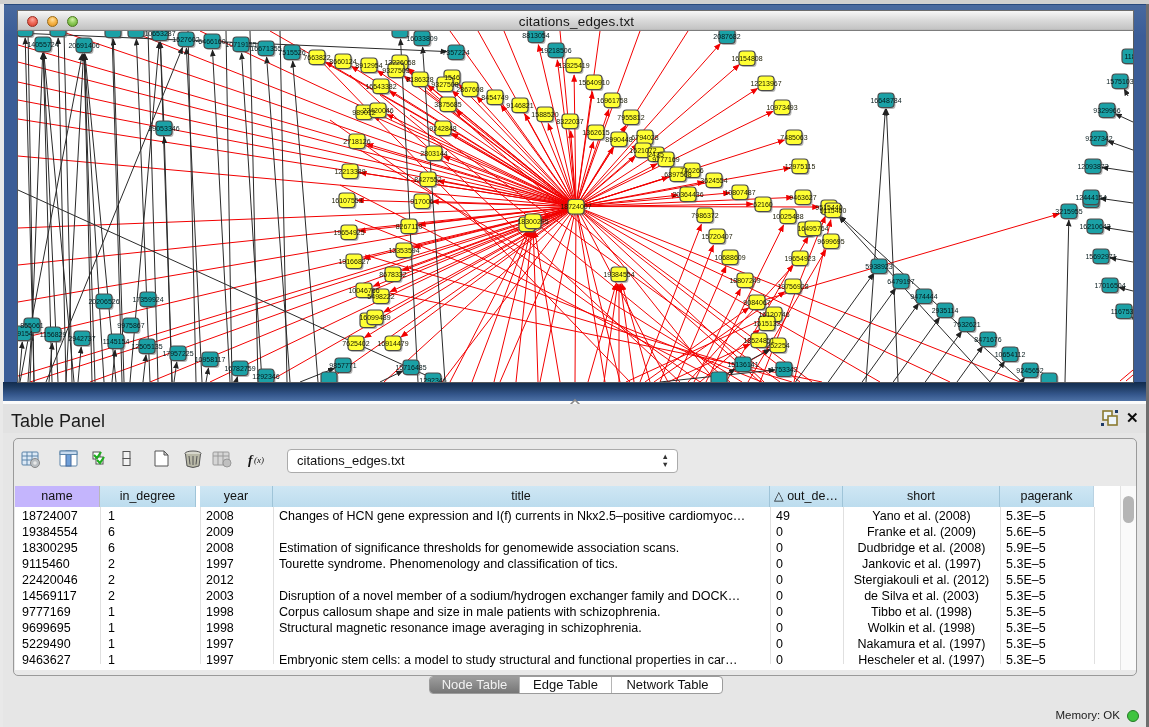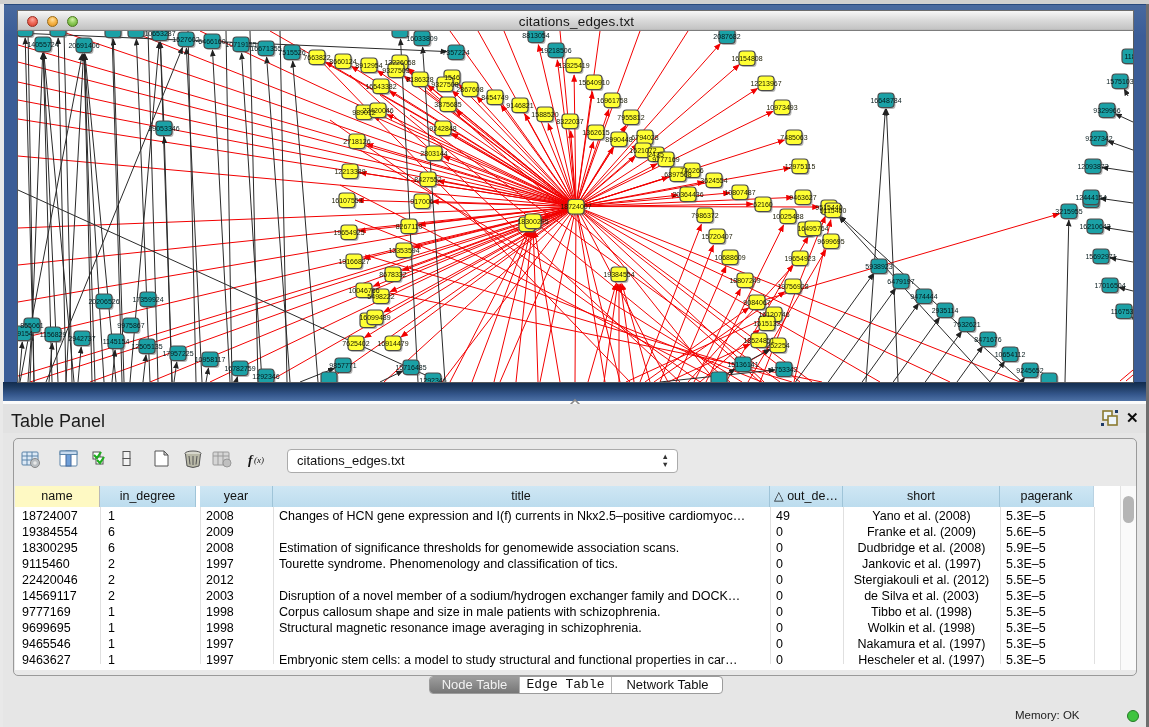--- a/index.html
+++ b/index.html
@@ -38,24 +38,24 @@
 .colline { position:absolute; top:507px; height:157px; width:1px; background:#e0e0e0; }
 #vscroll { left:1120px; top:486px; width:16px; height:184px; background:#fafafa; border-left:1px solid #e2e2e2;}
 #vthumb { left:1122.5px; top:496px; width:11px; height:27px; background:#b5b5b5; border-radius:5.5px; }
 
 #seg { left:429px; top:676px; width:294px; height:18px; background:#fff; border:1px solid #9b9b9b;
   border-radius:4px; }
 #seg1 { position:absolute; left:0; top:0; width:89px; height:16px; border-radius:3px 0 0 3px;
   background:linear-gradient(180deg,#9d9d9d,#767676); color:#f2f2f2; text-align:center;
   font-size:13px; line-height:16px; }
 #seg2 { position:absolute; left:89px; top:0; width:92px; height:16px; border-left:1px solid #b5b5b5;
-  color:#111; text-align:center; font-size:13px; line-height:16px;font-family:Liberation Mono, monospace; }
+  color:#111; text-align:center; font-size:13px; line-height:16px; }
 #seg3 { position:absolute; left:181px; top:0; width:112px; height:16px; border-left:1px solid #b5b5b5;
   color:#111; text-align:center; font-size:13px; line-height:16px; }
-#memory { left:1015px; top:709px; width:105px; text-align:left; font-size:11.5px; color:#222; }
+#memory { left:1015px; top:709px; width:105px; text-align:right; font-size:11.5px; color:#222; }
 #memdot { left:1127px; top:710px; width:12px; height:12px; border-radius:50%; background:#3ec43e; border:1px solid #267a26; }
 
 #combo { left:287px; top:449px; width:391px; height:24px; background:#fff; border:1px solid #ababab;
   border-radius:4px; font-size:13px; color:#111; line-height:22px; padding-left:9px; }
 #comboarrow { position:absolute; right:8px; top:3px; font-size:7.5px; color:#333; line-height:8px; text-align:center;}
 </style></head>
 <body>
 <div id="topstrip" class="abs"></div>
 <div id="bluewin" class="abs">
     <div class="topline"></div>
@@ -757,21 +757,21 @@
       <line x1="198" y1="4" x2="198" y2="17"></line>
       <line x1="203" y1="4" x2="203" y2="17"></line>
     </g>
  <circle cx="207" cy="15" r="4" fill="#c0c0c0" stroke="#999"></circle>
  <text x="228" y="15.5" font-size="13.5" font-style="italic" font-weight="bold" fill="#111" font-family="Liberation Serif">f</text>
  <text x="234" y="14.5" font-size="9" font-style="italic" fill="#111" font-family="Liberation Serif">(x)</text>
 </svg>
 <div id="combo" class="abs">citations_edges.txt<span id="comboarrow">▲<br>▼</span></div>
 <div id="tablewhite" class="abs"></div>
 
-<div class="hdrcell" style="left:15px;width:85px;background:#fef9c3;border-right:1px solid #b8b8b8">name</div>
+<div class="hdrcell" style="left:15px;width:85px;background:#c4b5fd;border-right:1px solid #b8b8b8">name</div>
 <div class="hdrcell" style="left:100px;width:96px">in_degree</div>
 <div class="hdrcell" style="left:200px;width:73px">year</div>
 <div class="hdrcell" style="left:273px;width:497px">title</div>
 <div class="hdrcell" style="left:770px;width:73px">△ out_de…</div>
 <div class="hdrcell" style="left:843px;width:157px">short</div>
 <div class="hdrcell" style="left:1000px;width:94px;border-right:1px solid #b9d2e2">pagerank</div>
 <div class="colline" style="left:100px"></div>
 <div class="colline" style="left:200px"></div>
 <div class="colline" style="left:273px"></div>
 <div class="colline" style="left:770px"></div>
@@ -842,21 +842,21 @@
 <div class="row" style="top:620.5px">
 <span style="left:22px">9699695</span>
     <span style="left:108px">1</span>
     <span style="left:206px">1998</span>
 <span style="left:279px">Structural magnetic resonance image averaging in schizophrenia.</span>
     <span style="left:776px">0</span>
 <span class="ctr" style="left:843px;width:157px">Wolkin et al. (1998)</span>
     <span style="left:1006px">5.3E–5</span>
   </div>
 <div class="row" style="top:636.5px">
-<span style="left:22px">9465546</span>
+<span style="left:22px">5229490</span>
     <span style="left:108px">1</span>
     <span style="left:206px">1997</span>
     <span style="left:776px">0</span>
 <span class="ctr" style="left:843px;width:157px">Nakamura et al. (1997)</span>
     <span style="left:1006px">5.3E–5</span>
   </div>
 <div class="row" style="top:652.5px">
 <span style="left:22px">9463627</span>
     <span style="left:108px">1</span>
     <span style="left:206px">1997</span>

